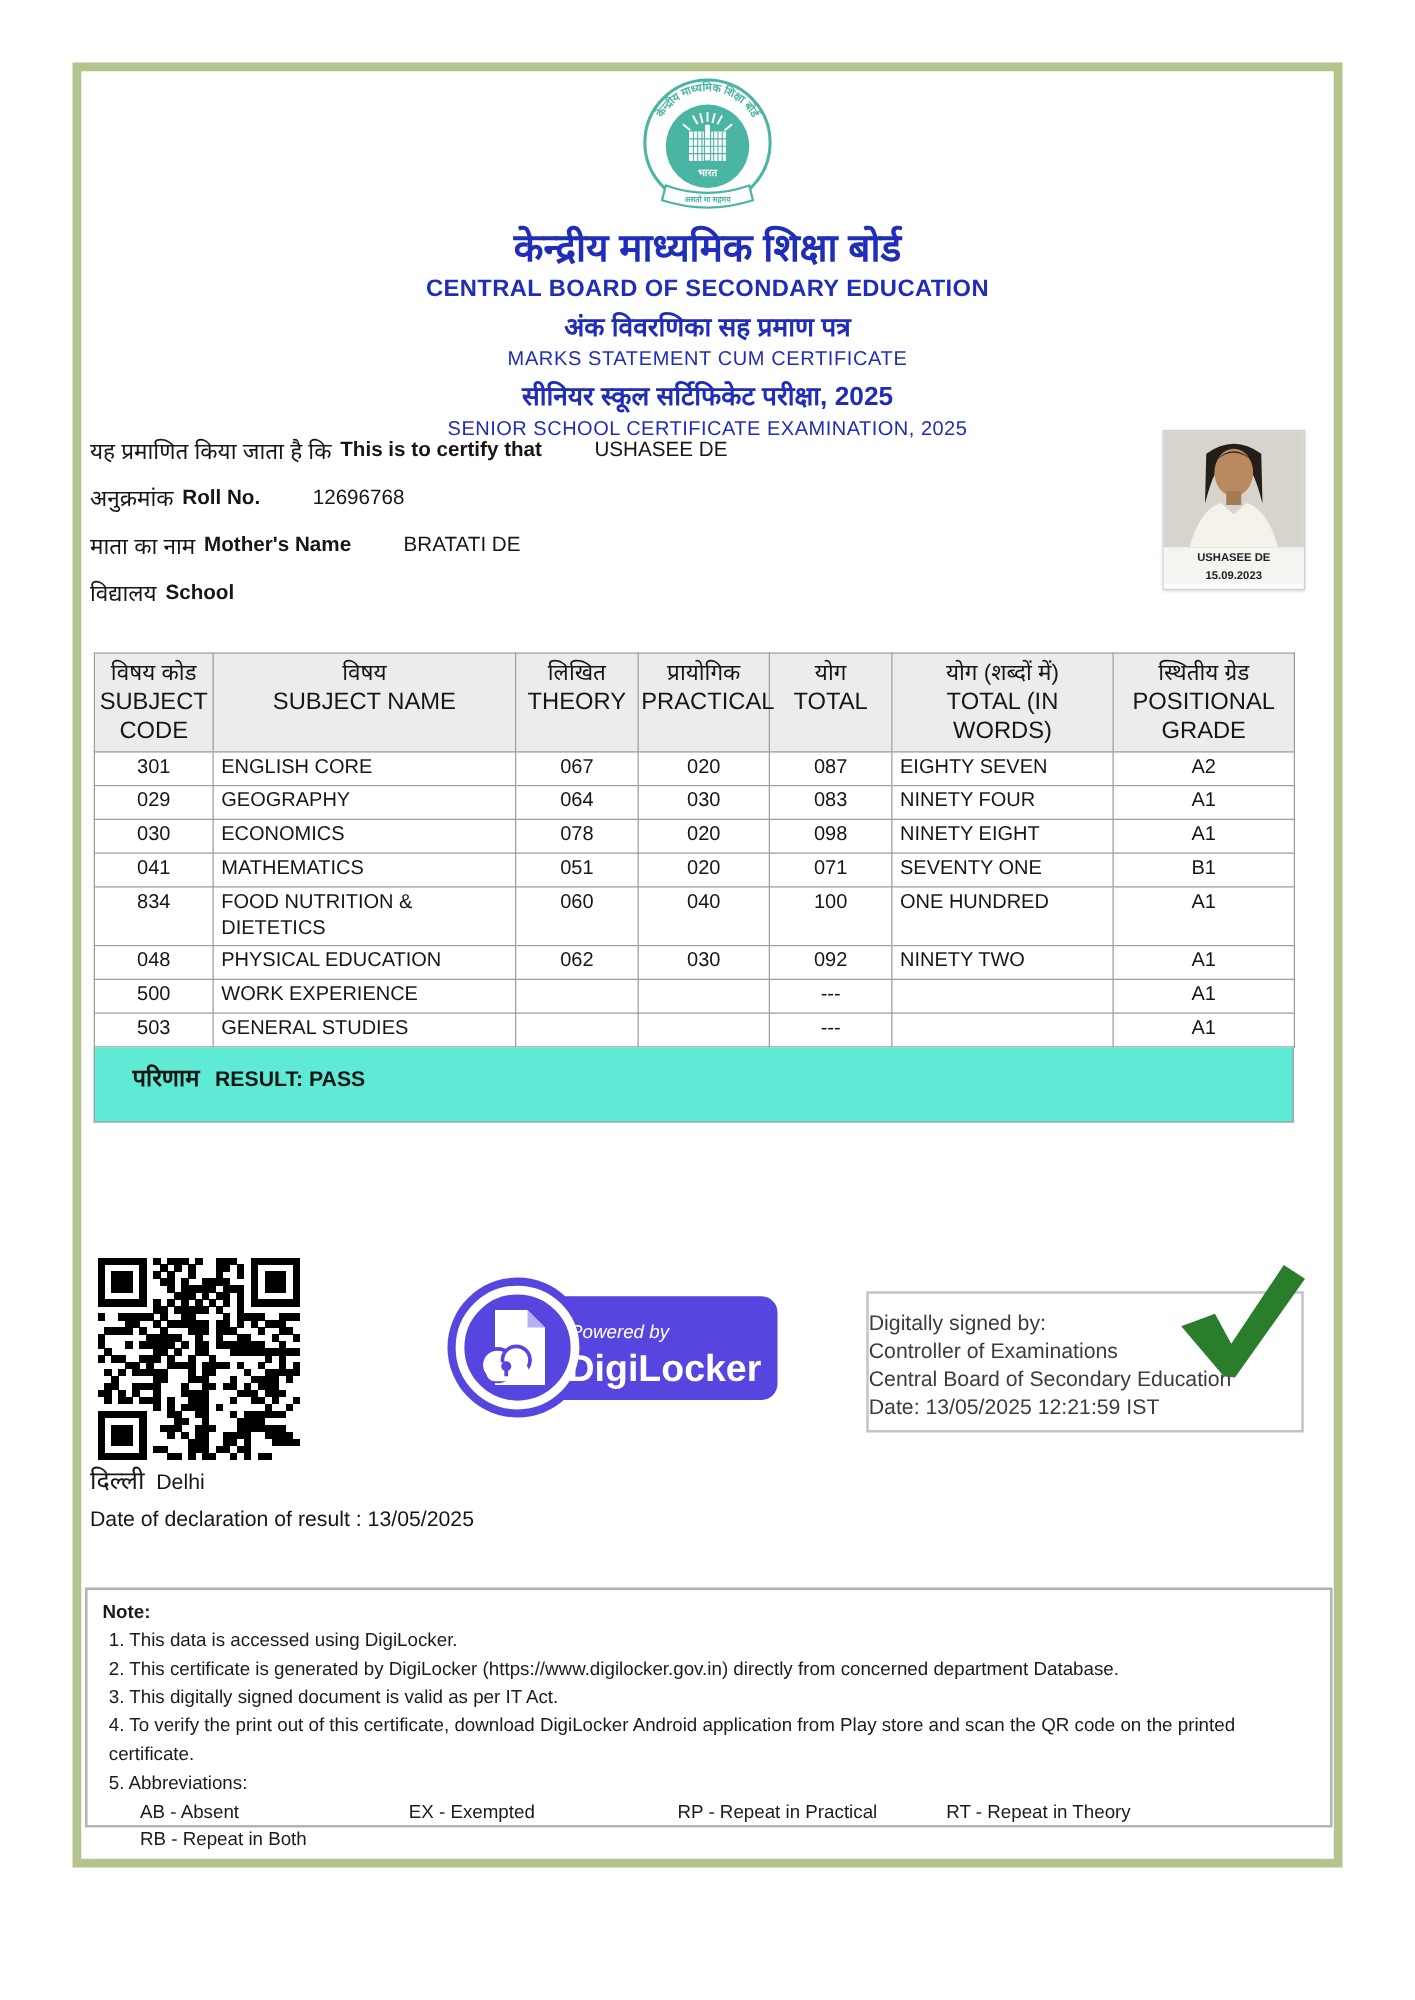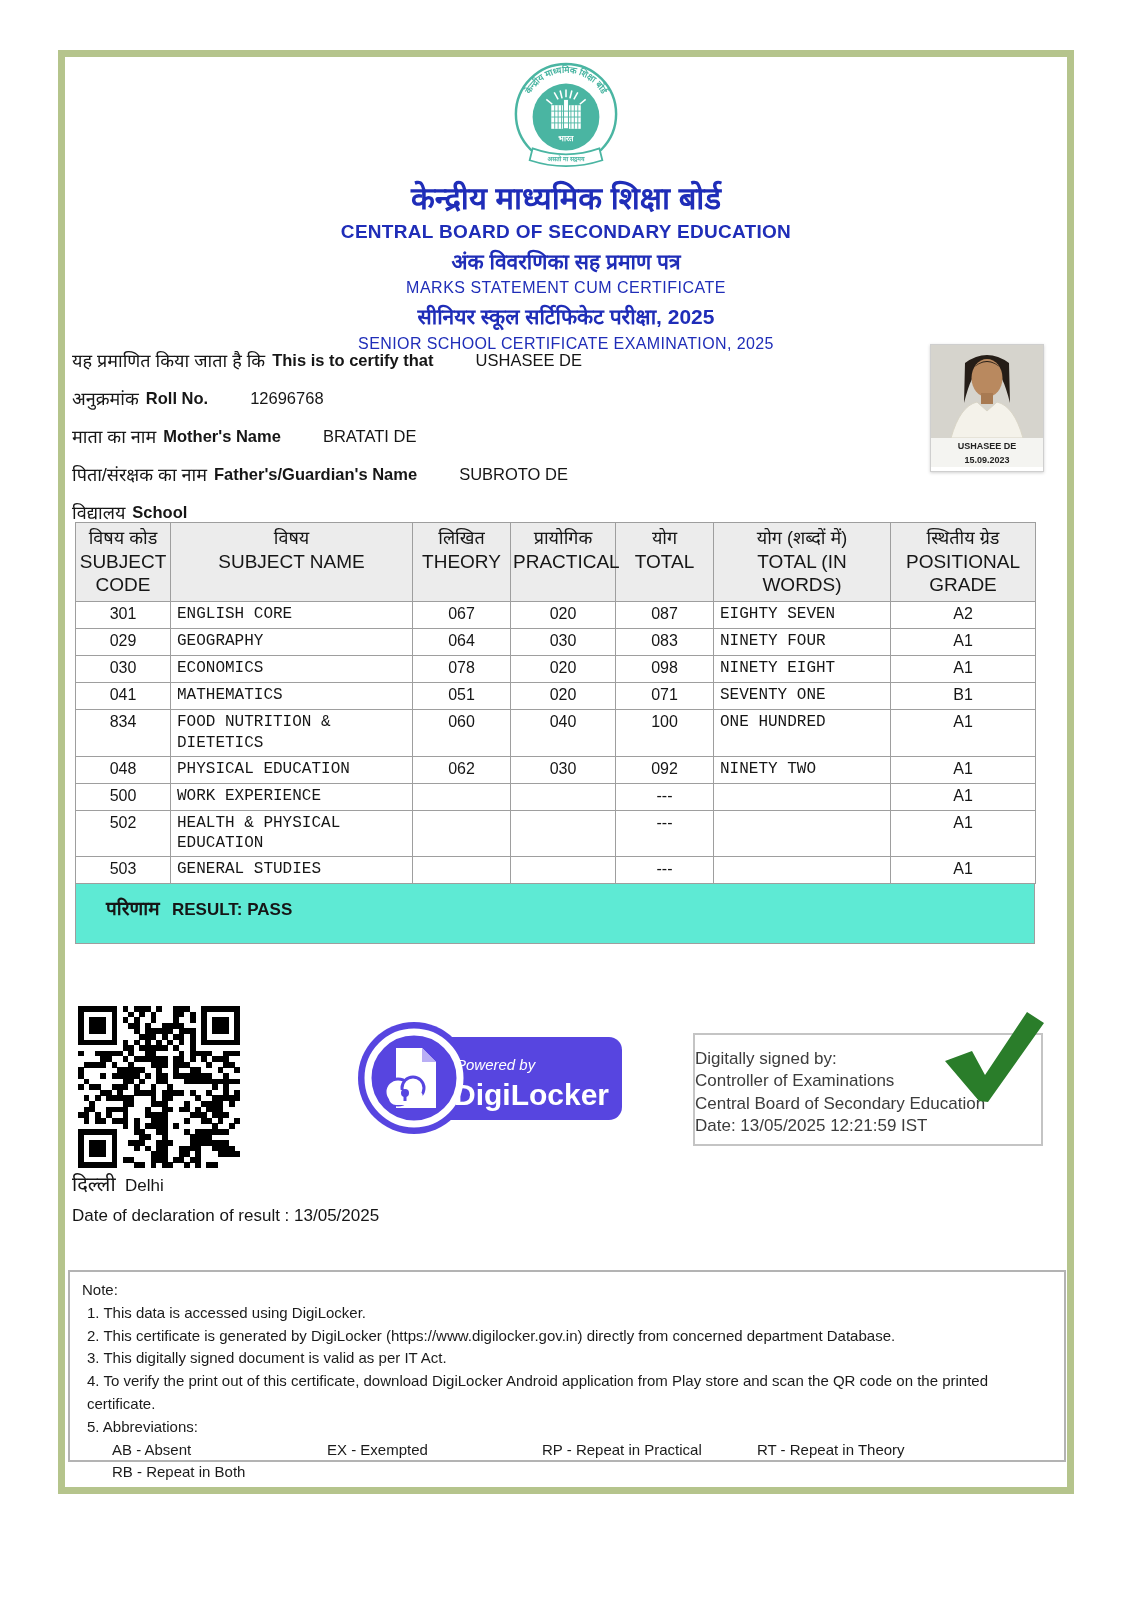--- a/index.html
+++ b/index.html
@@ -32,41 +32,41 @@
   .photo-cap{text-align:center;font-size:9px;font-weight:bold;line-height:1.5;
     padding-top:2px;background:#f4f4f1;color:#222;}
   
   .table-wrap{position:absolute;left:75px;top:522px;width:960px;}
   table.marks{border-collapse:collapse;table-layout:fixed;width:960px;}
   .marks th,.marks td{border:1px solid #9e9e9e;}
   .marks th{background:#ececec;font-weight:normal;padding:4px 2px;vertical-align:top;}
   .th-hi{display:block;font-size:18px;line-height:1.25;}
   .th-en{display:block;font-size:19px;line-height:1.25;}
   .marks td{font-size:16px;padding:2px 6px;line-height:1.3;height:22px;vertical-align:top;}
-  .c{text-align:center;} .l{text-align:left;font-family:Liberation Mono, monospace;}
+  .c{text-align:center;} .l{text-align:left;}
   .result{background:#5eead4;border:1px solid #9e9e9e;border-top:none;height:60px;
     box-sizing:border-box;padding:11px 0 0 30px;}
   .result-hi{font-size:19px;font-weight:bold;}
   .result-en{font-size:17px;font-weight:bold;margin-left:8px;}
   
   .qr{position:absolute;left:78px;top:1006px;width:162px;height:162px;}
   .dlbadge{position:absolute;left:356px;top:1020px;}
   .sig{position:absolute;left:693px;top:1033px;width:350px;height:113px;
     border:2px solid #c4c4c4;box-sizing:border-box;padding:13px 0;background:#fff;}
   .sig-line{font-size:17px;color:#3c3c3c;line-height:1.32;white-space:nowrap;}
   .check{position:absolute;left:244px;top:-30px;}
   
   .place{position:absolute;left:72px;top:1170px;}
   .place-hi{font-size:20px;} .place-en{font-size:17px;margin-left:5px;}
   .decl{position:absolute;left:72px;top:1206px;font-size:17px;}
   .decl-val{}
   .note{position:absolute;left:68px;top:1270px;width:998px;height:192px;
     border:2px solid #b3b3b3;box-sizing:border-box;padding:7px 12px;
     font-size:15px;line-height:1.52;color:#1b1b1b;}
-  .note-title{font-weight:normal;}
+  .note-title{font-weight:bold;}
   .note-item{padding-left:5px;}
   .abbr-row{display:flex;margin-left:30px;}
   .abbr{width:215px;}
 </style>
 </head>
 <body>
 
 <div class="frame"></div>
 
 <div class="header">
@@ -122,25 +122,20 @@
     <span class="lbl-hi">अनुक्रमांक</span>
     <span class="lbl-en">Roll No.</span>
     <span class="val">12696768</span>
   </div>
   <div class="info-row">
     <span class="lbl-hi">माता का नाम</span>
     <span class="lbl-en">Mother's Name</span>
     <span class="val">BRATATI DE</span>
   </div>
   <div class="info-row">
-    <span class="lbl-hi">पिता/संरक्षक का नाम</span>
-    <span class="lbl-en">Father's/Guardian's Name</span>
-    <span class="val">SUBROTO DE</span>
-  </div>
-  <div class="info-row">
     <span class="lbl-hi">विद्यालय</span>
     <span class="lbl-en">School</span>
   </div>
 </div>
 
 <div class="photo">
   <div class="photo-img">
     <svg width="112" height="93" viewBox="0 0 112 93">
       <rect width="112" height="93" fill="#d6d4cd"></rect>
       <path d="M34,18 Q56,2 78,18 L79,58 Q75,42 71,34 Q56,41 41,34 Q37,42 33,58 Z" fill="#251d17"></path>
@@ -250,29 +245,20 @@
           <td class="l">PHYSICAL EDUCATION</td>
         <td class="c">062</td>
           <td class="c">030</td>
         <td class="c">092</td>
           <td class="l">NINETY TWO</td>
         <td class="c">A1</td>
       </tr>
       <tr>
         <td class="c">500</td>
           <td class="l">WORK EXPERIENCE</td>
-        <td class="c"></td>
-          <td class="c"></td>
-        <td class="c">---</td>
-          <td class="l"></td>
-        <td class="c">A1</td>
-      </tr>
-      <tr style="height:44px;">
-        <td class="c">502</td>
-          <td class="l">HEALTH &amp; PHYSICAL EDUCATION</td>
         <td class="c"></td>
           <td class="c"></td>
         <td class="c">---</td>
           <td class="l"></td>
         <td class="c">A1</td>
       </tr>
       <tr>
         <td class="c">503</td>
           <td class="l">GENERAL STUDIES</td>
         <td class="c"></td>

